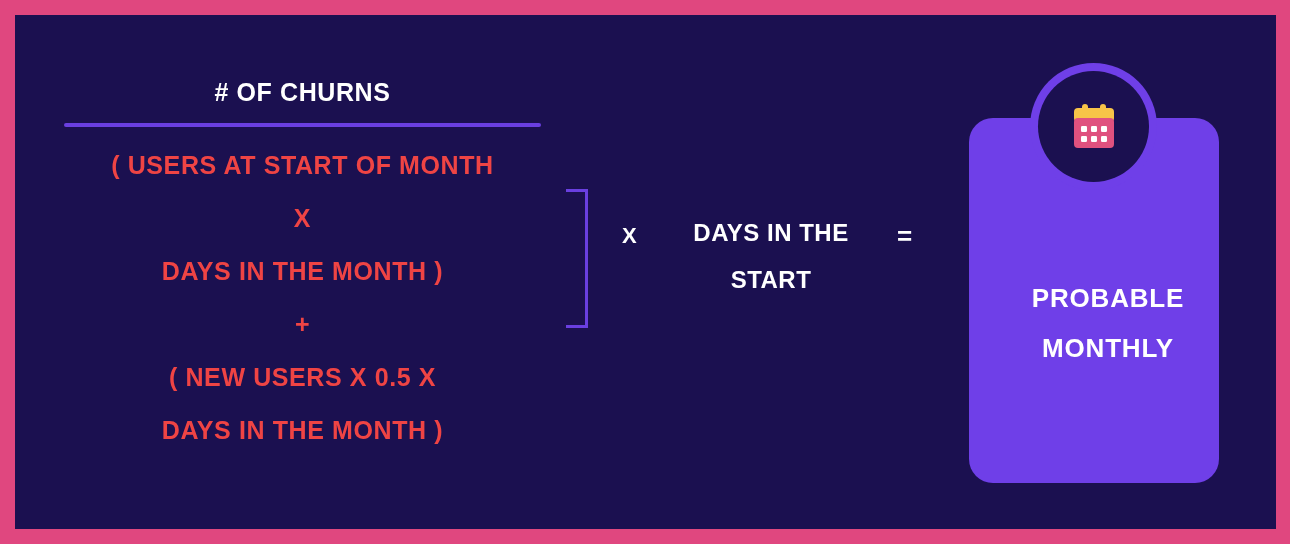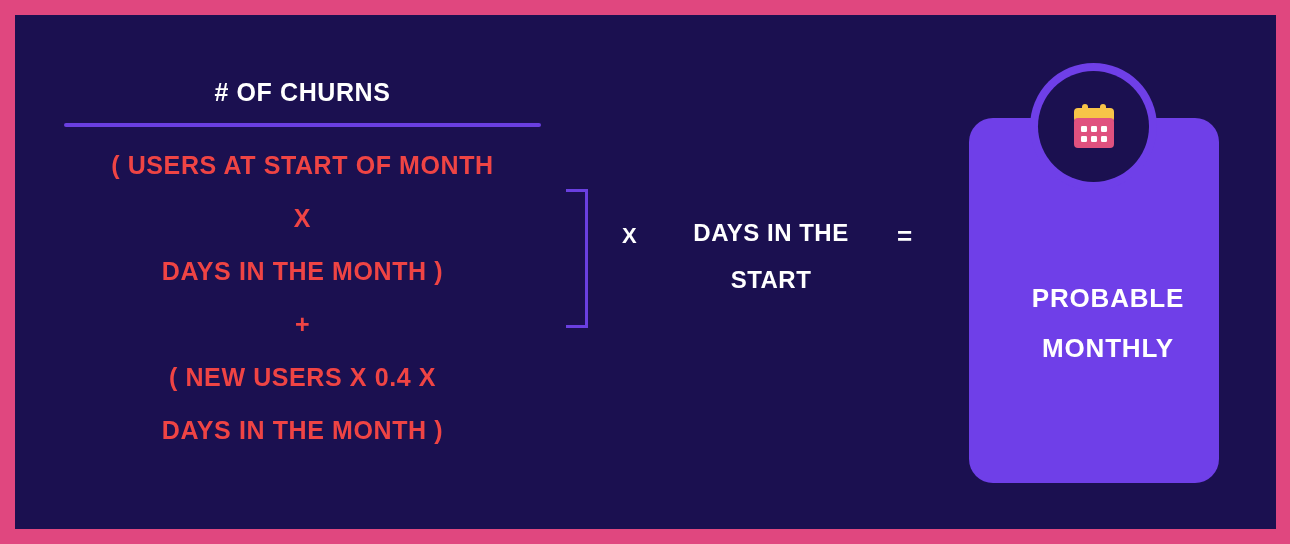--- a/index.html
+++ b/index.html
@@ -179,21 +179,21 @@
     <div class="fraction">
       <div class="numerator"># OF CHURNS</div>
 
       <div class="frac-bar"></div>
 
       <div class="denominator">
         <div class="dline">( USERS AT START OF MONTH</div>
         <div class="dline op">X</div>
         <div class="dline">DAYS IN THE MONTH )</div>
         <div class="dline op">+</div>
-        <div class="dline">( NEW USERS X 0.4 X</div>
+        <div class="dline">( NEW USERS X 0.5 X</div>
         <div class="dline">DAYS IN THE MONTH )</div>
       </div>
     </div>
 
     <div class="bracket"></div>
 
     <div class="mult-op">X</div>
 
     <div class="days-term">
       <div>DAYS IN THE</div>

